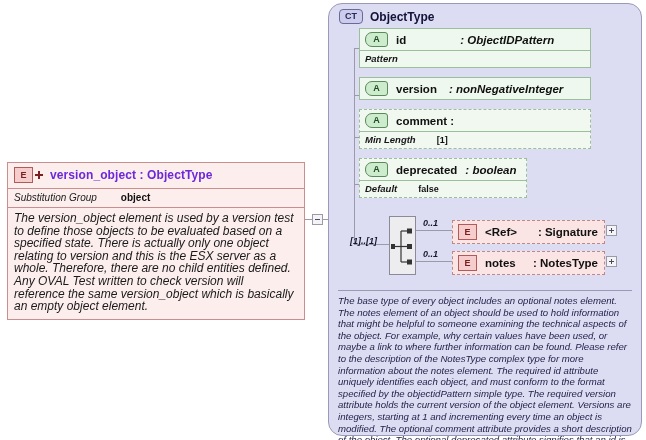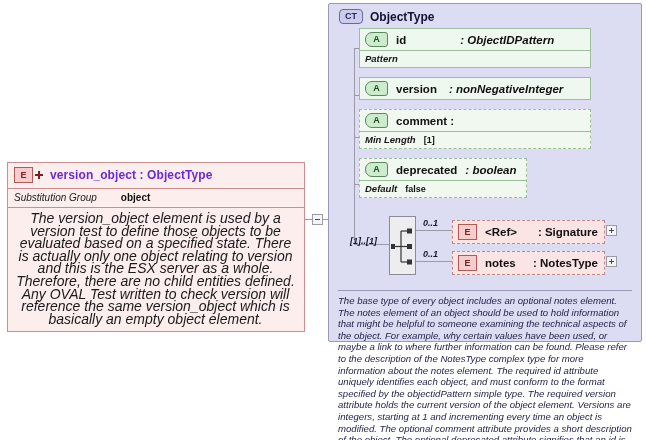--- a/index.html
+++ b/index.html
@@ -49,45 +49,45 @@
   .elembox-sub{
     display:flex;align-items:baseline;gap:24px;
     padding:3px 6px 4px 6px;
     border-bottom:1px solid #c98e8e;
   }
   .sg-label{font-style:italic;font-size:10px;color:#202020;}
   .sg-value{font-size:10px;font-weight:bold;color:#101010;}
 
   .elembox-desc{
     padding:4px 7px 6px 6px;
-    font-style:italic;font-size:14px;line-height:12.6px;color:#1a1a1a;
-    text-align:center;
+    font-style:italic;font-size:12px;line-height:12.6px;color:#1a1a1a;
+    text-align:left;
   }
 
   
   .hline{position:absolute;background:#9a9aa8;height:1px;}
   .vline{position:absolute;background:#9a9aa8;width:1px;}
   .expander{
     position:absolute;width:11px;height:11px;
     border:1px solid #9a9aa8;background:#f4f4f7;
     box-sizing:border-box;
   }
   .expander:before{
     content:"";position:absolute;left:2px;top:4px;width:5px;height:1px;background:#4a4a5a;
   }
   .expander.plus:after{
     content:"";position:absolute;left:4px;top:2px;width:1px;height:5px;background:#4a4a5a;
   }
 
   
   .ctpanel{
-    position:absolute;left:328px;top:3px;width:314px;height:339px;
+    position:absolute;left:328px;top:3px;width:314px;height:433px;
     background:#dcdcf2;
     border:1px solid #9a9ab8;
-    border-radius:2px;
+    border-radius:14px;
     box-sizing:border-box;
   }
   .ct-head{
     display:flex;align-items:center;gap:7px;
     padding:5px 0 0 10px;
   }
   .badge-ct{
     display:inline-flex;align-items:center;justify-content:center;
     width:22px;height:13px;
     border:1px solid #6a6a9a;border-radius:4px;
@@ -117,21 +117,21 @@
     width:21px;height:13px;
     background:#cdeccd;
     border:1px solid #5a8a5a;
     border-radius:7px 3px 3px 7px;
     font-size:9px;font-weight:bold;color:#1e4a1e;line-height:1;
     flex:0 0 auto;
   }
   .attr-name{font-size:11.5px;font-weight:bold;color:#101010;}
   .attr-type{font-size:11.5px;font-weight:bold;color:#101010;font-style:italic;}
   .attr-facet{
-    display:flex;align-items:baseline;gap:8px;
+    display:flex;align-items:baseline;gap:21px;
     padding:2px 6px 3px 5px;
     border-top:1px solid #9abf9a;
   }
   .facet-label{font-style:italic;font-size:9.5px;color:#151515;font-weight:bold;}
   .facet-val{font-size:8px;color:#555;font-family:"Liberation Mono",monospace;}
   .facet-val.bold{font-size:9px;font-weight:bold;color:#111;font-family:"Liberation Sans",sans-serif;}
 
   
   .seqbox{
     position:absolute;left:60px;top:212px;width:27px;height:59px;

